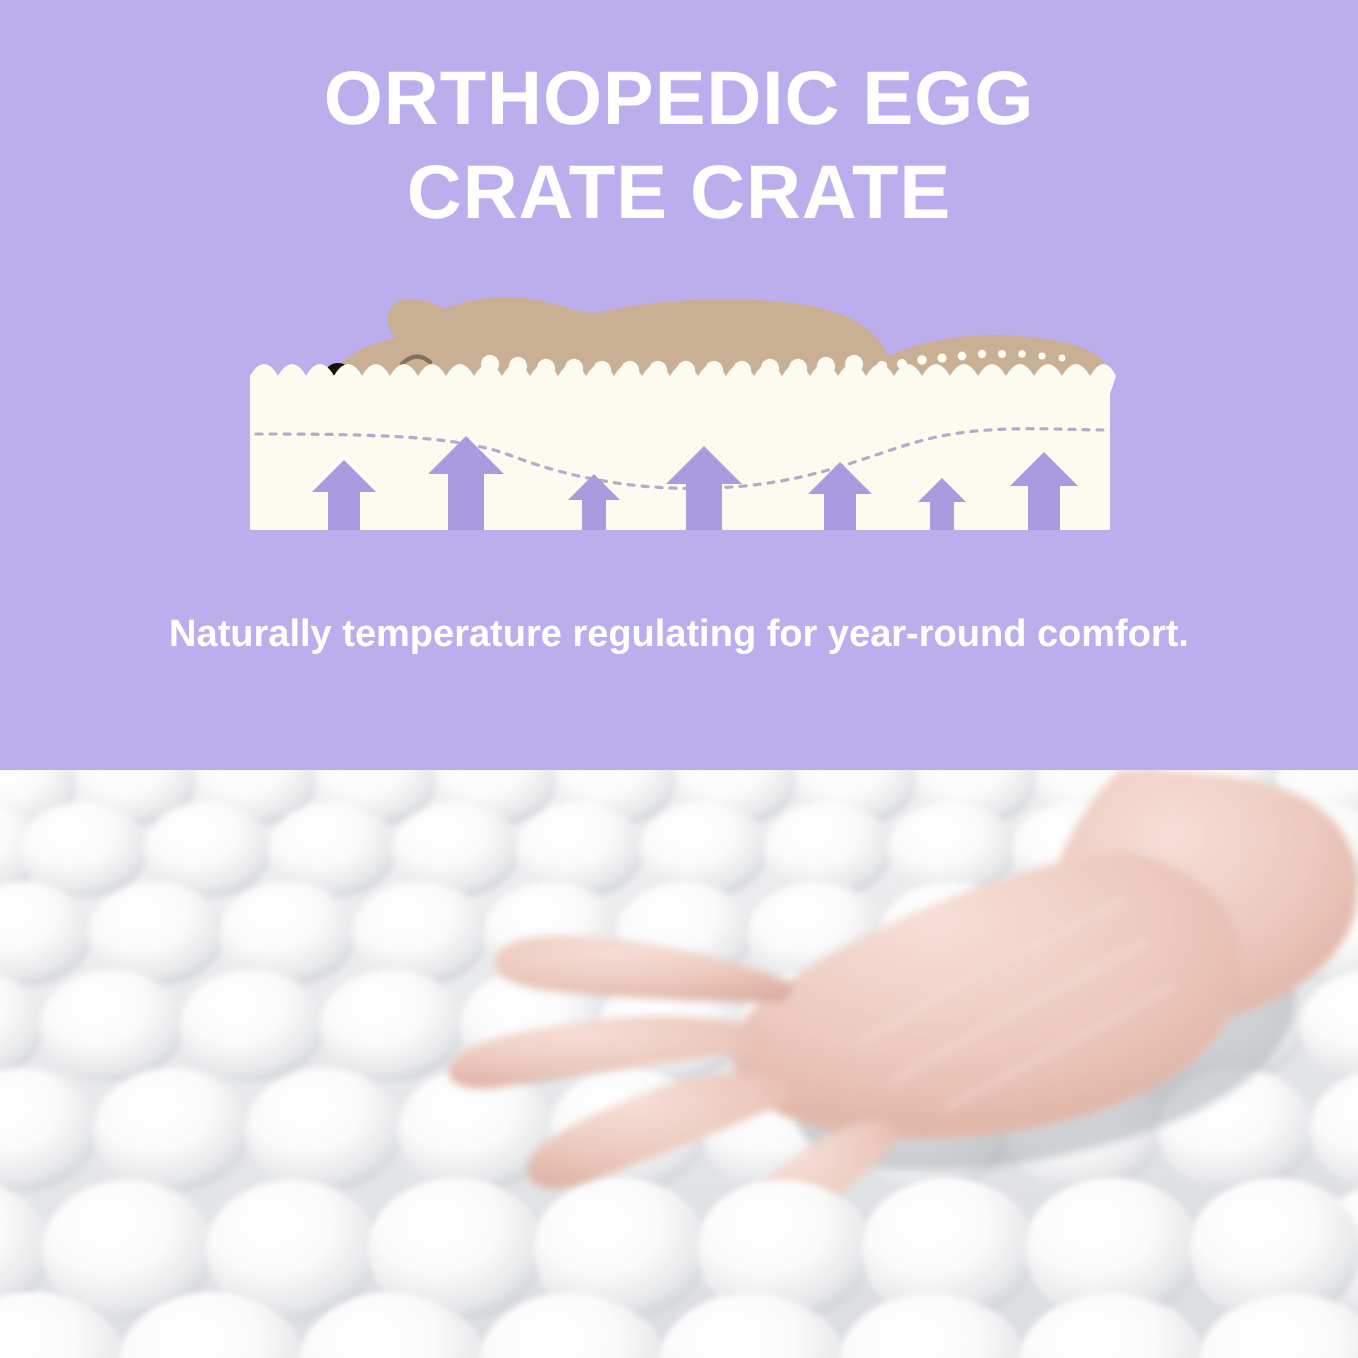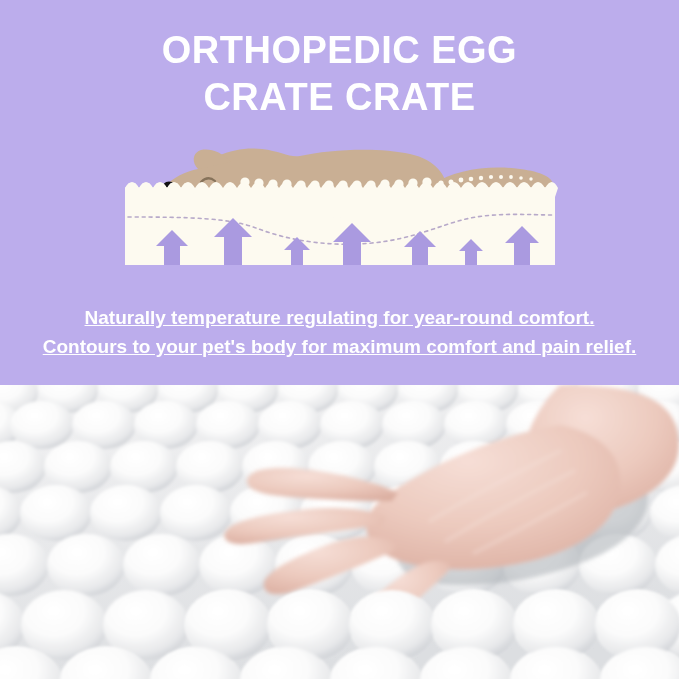--- a/index.html
+++ b/index.html
@@ -57,21 +57,21 @@
     left: 0;
     top: 303px;
     width: 679px;
     text-align: center;
     color: #ffffff;
     font-family: "Liberation Sans", sans-serif;
     font-weight: bold;
     font-size: 19px;
     line-height: 29px;
   }
-  #subcopy .sc-line { display: block; text-decoration: underline; }
+  #subcopy .sc-line { display: block; }
 
   
   #photo-panel {
     position: absolute;
     left: 0;
     top: 385px;
     width: 679px;
     height: 294px;
     overflow: hidden;
     background: #e9e9e9;
@@ -258,21 +258,20 @@
 
             <path d="M 522,101 l 17,17 h -9 v 22 h -16 v -22 h -9 Z"></path>
           </g>
         </g>
 
       </svg>
     </div>
 
     <div id="subcopy">
       <span class="sc-line">Naturally temperature regulating for year-round comfort.</span>
-      <span class="sc-line">Contours to your pet's body for maximum comfort and pain relief.</span>
     </div>
   </div>
 
   <div id="photo-panel">
     <svg viewBox="0 0 679 294" width="679" height="294" xmlns="http://www.w3.org/2000/svg">
       <defs>
 
         <linearGradient id="bgGrad" x1="0" y1="0" x2="0.3" y2="1">
           <stop offset="0%" stop-color="#f2f2f3"></stop>
           <stop offset="55%" stop-color="#e7e8ea"></stop>

